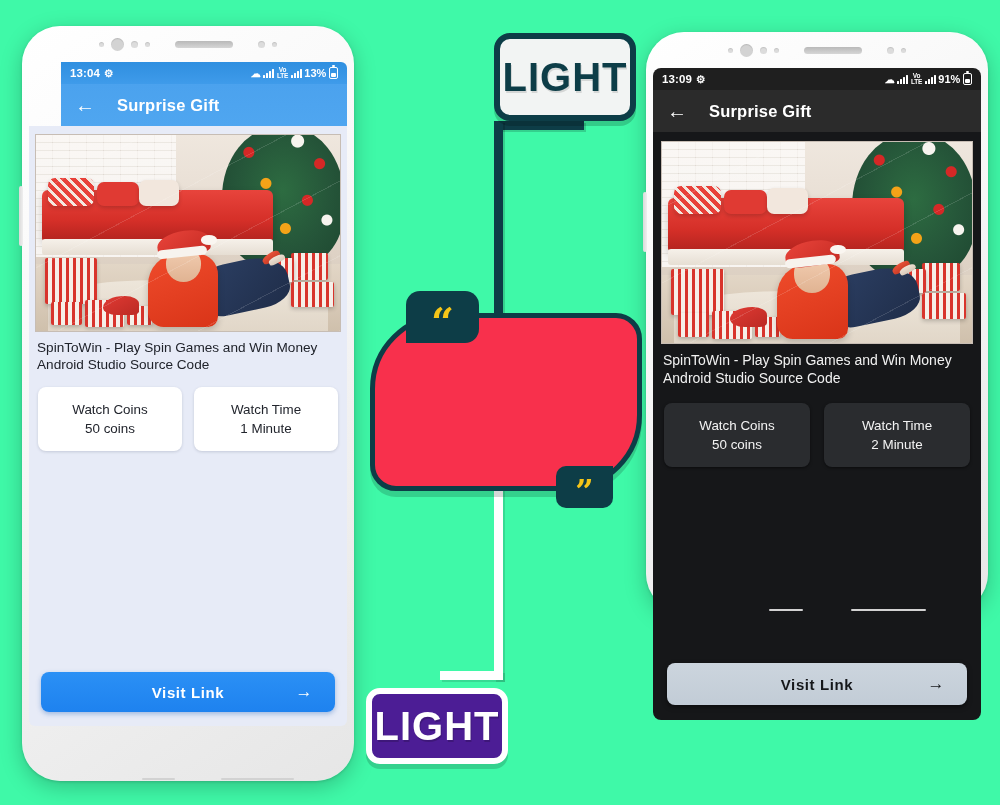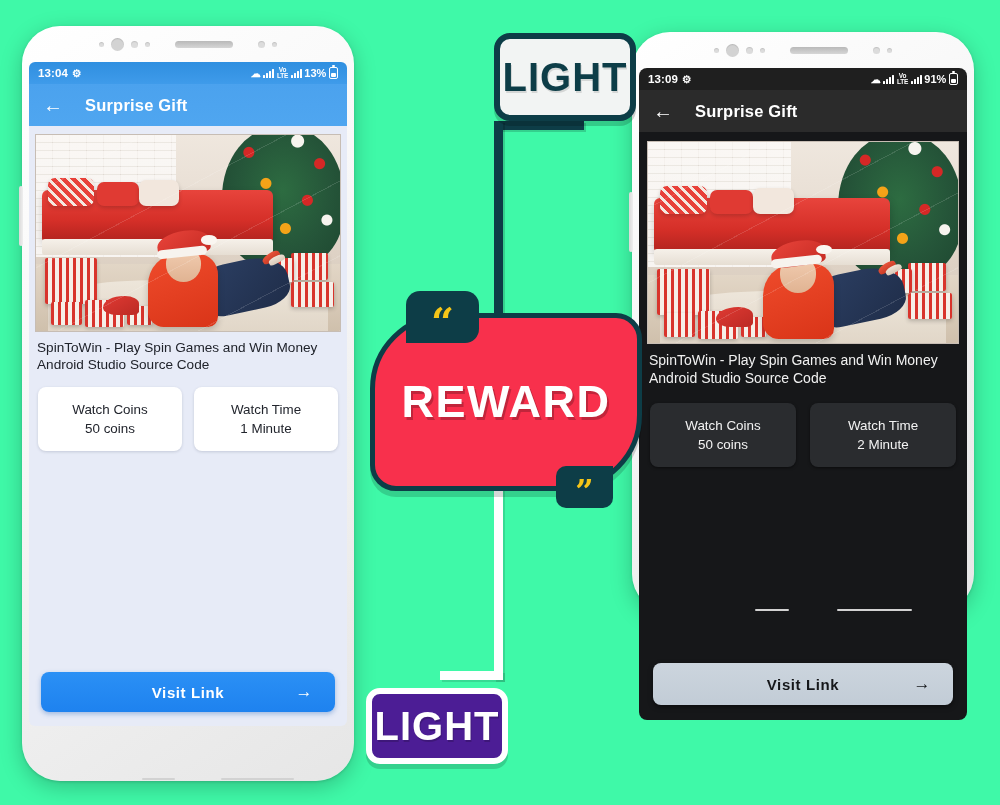--- a/index.html
+++ b/index.html
@@ -15,21 +15,21 @@
     position: absolute;
     background: linear-gradient(145deg,#ffffff 0%,#f6f6f6 45%,#e6e6e6 100%);
     border-radius: 38px;
     box-shadow: 0 6px 22px rgba(0,0,0,.22), 0 1px 3px rgba(0,0,0,.15);
   }
   .phone::after{ 
     content:""; position:absolute; left:-3px; top:160px; width:4px; height:60px;
     background:linear-gradient(90deg,#d9d9d9,#efefef); border-radius:3px;
   }
   .phone-left  { left: 22px;  top: 26px;  width: 332px; height: 755px; }
-  .phone-right { left: 632px; top: 32px;  width: 342px; height: 580px; }
+  .phone-right { left: 646px; top: 32px;  width: 342px; height: 580px; }
 
   .bezel-top {
     position: absolute; left: 0; right: 0; top: 0; height: 36px;
     display: flex; align-items: center; justify-content: center; gap: 7px;
   }
   .sensor-dot { background:#dcdcdc; border-radius:50%; box-shadow: inset 0 1px 1px rgba(0,0,0,.12); }
   .sd-tiny { width:5px; height:5px; }
   .sd-sm   { width:7px; height:7px; }
   .sd-cam  { width:13px; height:13px; background:#d3d3d3; }
   .speaker { width:58px; height:7px; border-radius:4px;
@@ -41,21 +41,21 @@
   .bezel-bottom span{
     position:absolute; bottom:1px; height:2px; background:#d2d2d2; border-radius:2px;
   }
 
   
   .screen {
     position: absolute; left: 7px; right: 7px; top: 36px;
     overflow: hidden;
     border-radius: 8px;
   }
-  .phone-left  .screen { height: 664px; border-radius: 6px; }
+  .phone-left  .screen { height: 664px; border-radius: 6px; padding-left: 32px; }
   .phone-right .screen { height: 652px; border-radius: 8px; }
 
   
   .statusbar {
     height: 22px; display:flex; align-items:center; justify-content:space-between;
     padding: 0 9px; font-size: 11.5px; font-weight: 700; letter-spacing:.1px;
   }
   .sb-left { display:flex; align-items:center; gap:4px; }
   .sb-right{ display:flex; align-items:center; gap:2.5px; font-size:11px; }
   .globe-ic { font-size: 10.5px; line-height: 1; }
@@ -438,20 +438,19 @@
 
 <div class="conn conn-dark-h"></div>
 <div class="conn conn-dark-v"></div>
 <div class="conn-white conn-white-v"></div>
 <div class="conn-white conn-white-h"></div>
 
 <div class="chip chip-dark">LIGHT</div>
 <div class="chip chip-light">LIGHT</div>
 
 <div class="badge">
-  <div class="bl">REWARD</div>
 </div>
 <div class="quote q-top">
     <span>“</span>
   </div>
 <div class="quote q-bot">
     <span>”</span>
   </div>
 
 </body></html>

